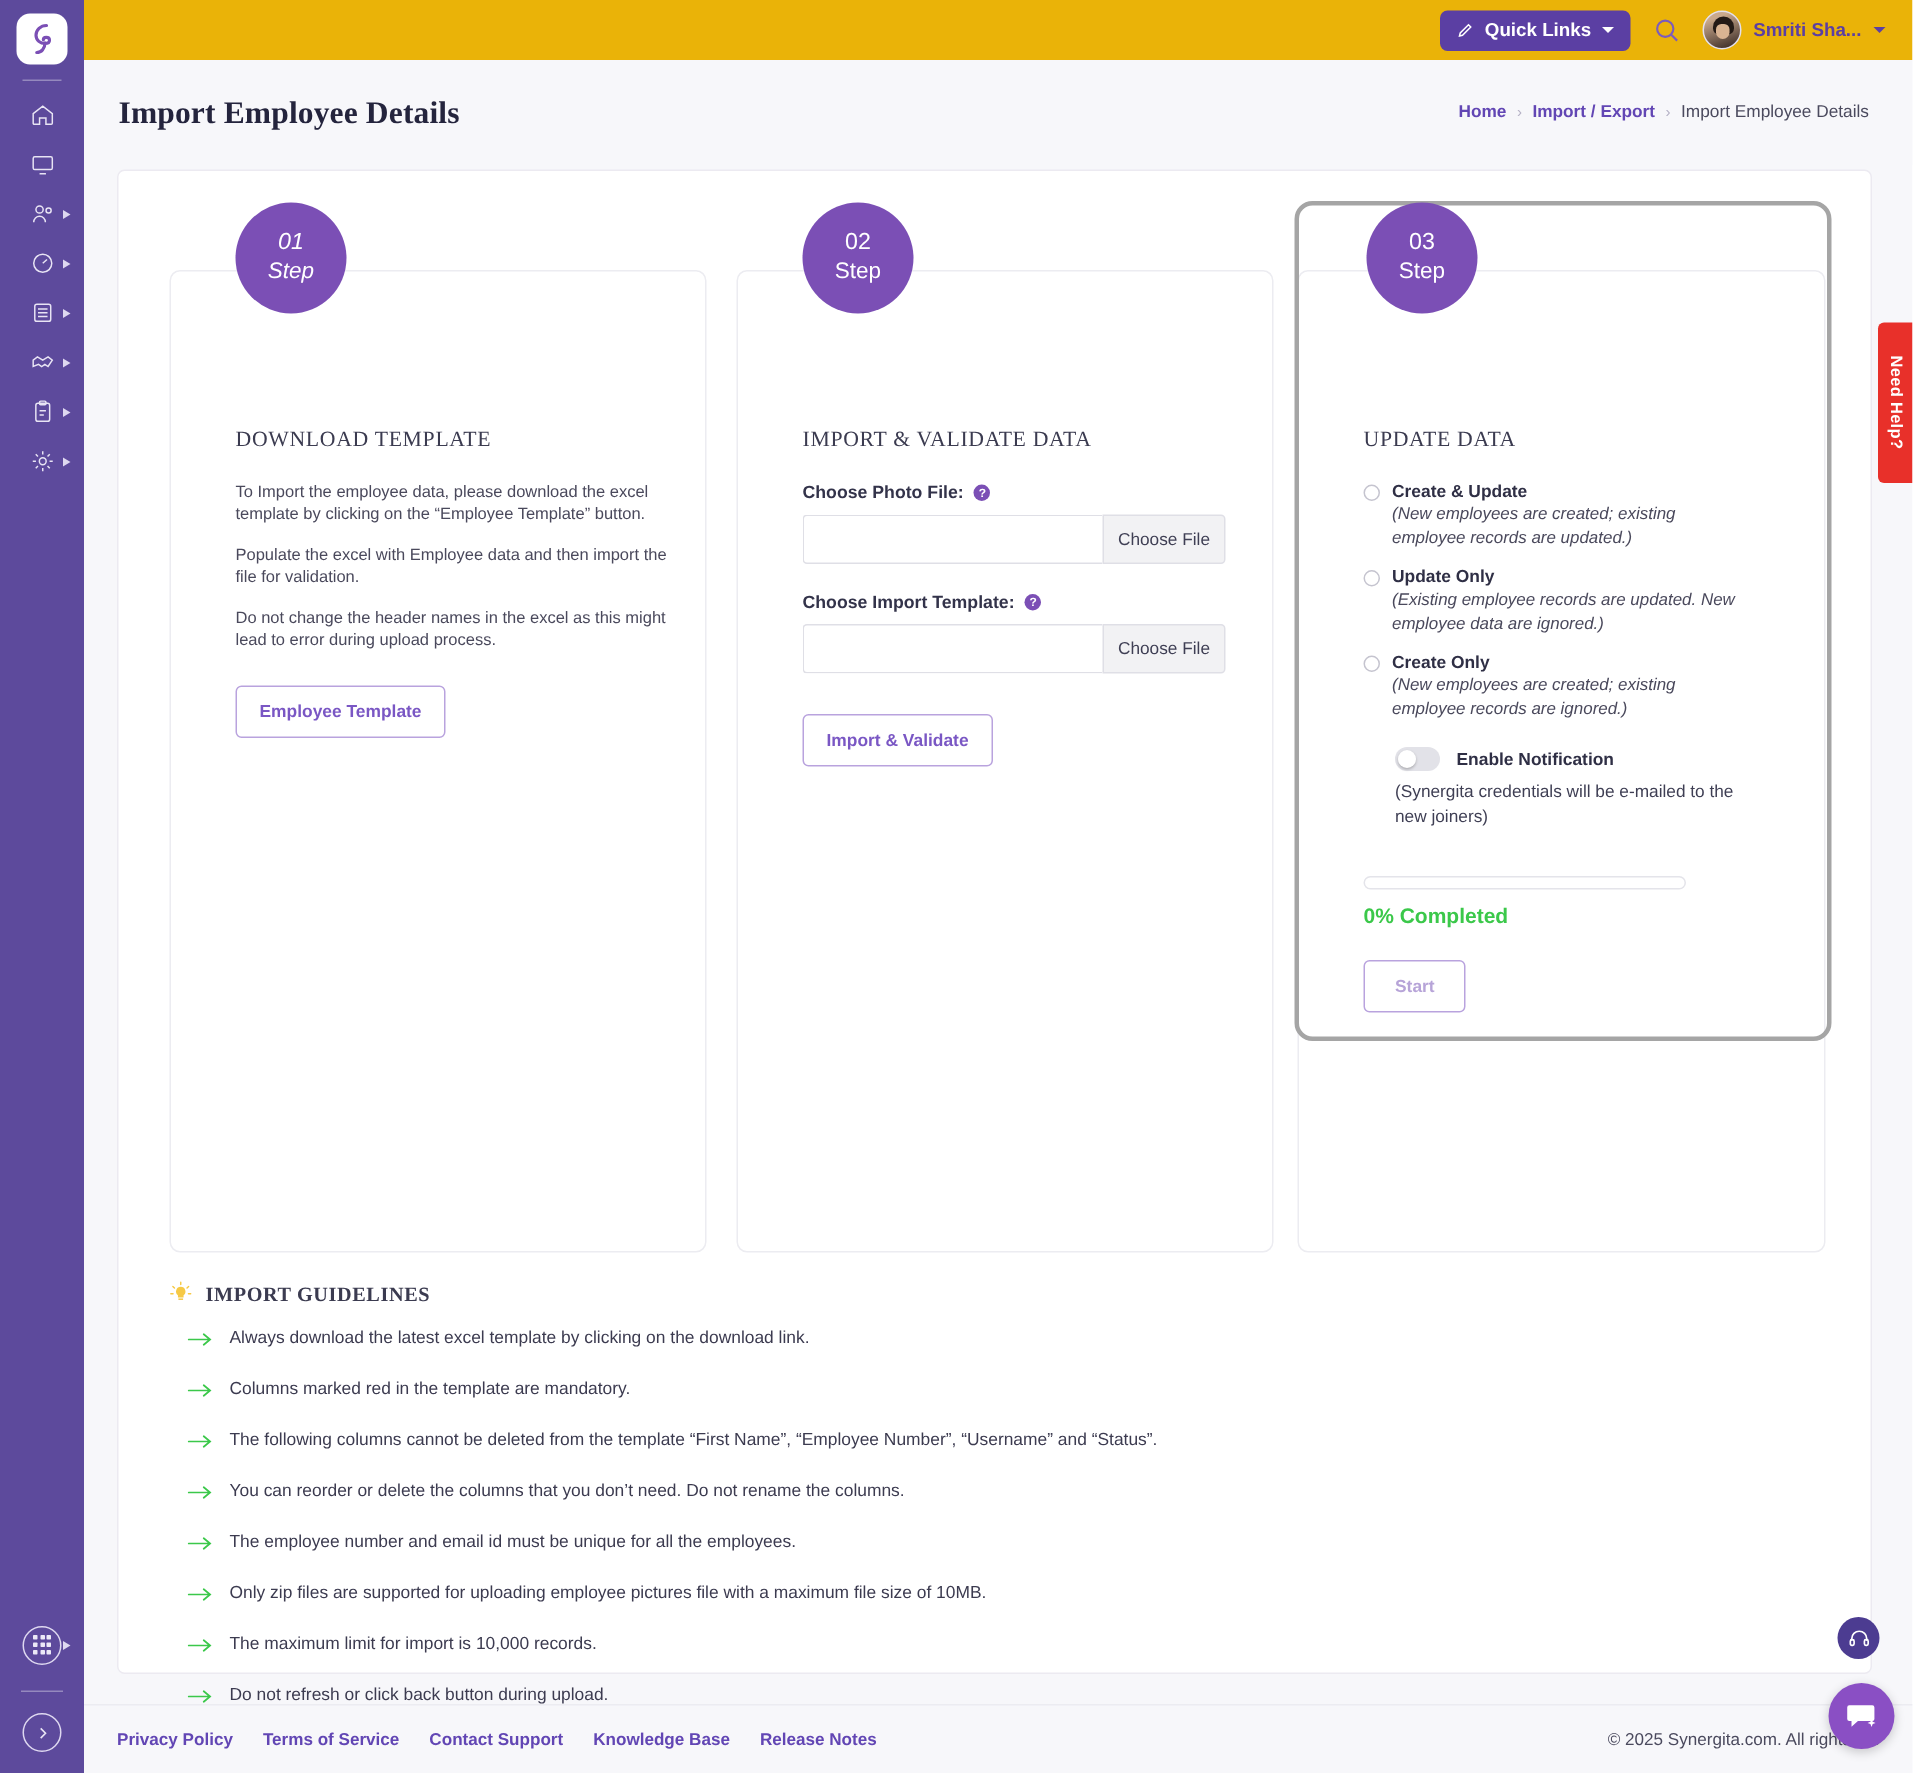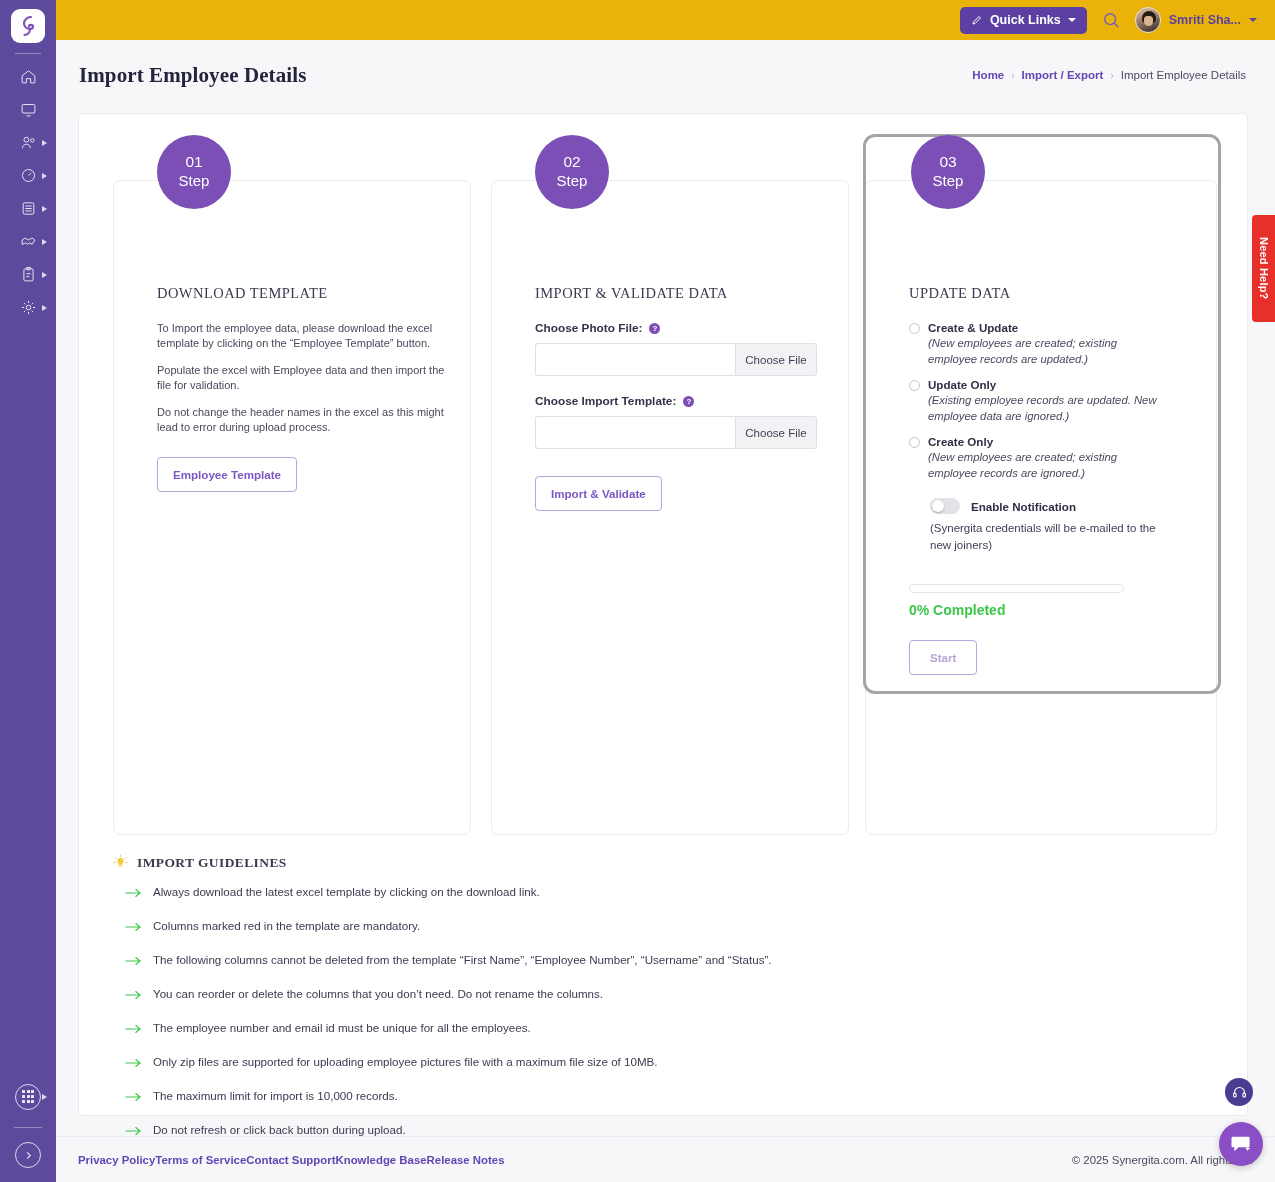--- a/index.html
+++ b/index.html
@@ -101,21 +101,21 @@
     border:3px solid #a5a5a5; border-radius:12px; pointer-events:none;
   }
 
   .step-badge {
     position:absolute; top:-46px; width:74px; height:74px; border-radius:50%;
     background:#7b4fb5; color:#fff; display:flex; flex-direction:column;
     align-items:center; justify-content:center; line-height:1.22; z-index:5;
   }
   .step-badge .num { font-size:15.5px; }
   .step-badge .lbl { font-size:15px; }
-  .c1 .step-badge { left:43px; }
+  .c1 .step-badge { left:43px;font-style:italic; }
   .c2 .step-badge { left:43px; }
   .c3 .step-badge { left:45px; }
 
   .card-title {
     position:absolute; left:43px; top:104px;
     font-family:"Liberation Serif", serif; font-size:14.5px; font-weight:normal;
     color:#3b3b50; letter-spacing:.45px;
   }
   .card-body { position:absolute; left:43px; top:140px; width:290px; }
   .card-body p { font-size:11px; color:#4a495c; line-height:1.4; margin-bottom:11px; }
@@ -177,21 +177,21 @@
   .arrow { width:17px; height:12px; margin-top:2px; flex:none;}
   .gl-text { font-size:11.6px; color:#3c3b50; }
 
   
   .footer {
     position:absolute; left:56px; top:1136px; width:1219px; height:46px;
     border-top:1px solid #ececf1; background:#f7f7fa;
     display:flex; align-items:center; justify-content:space-between;
     padding:0 22px 0 22px;
   }
-  .f-links { display:flex; }
+  .f-links { display:flex; gap:20px; }
   .f-links a { font-size:11.4px; color:#6246b4; font-weight:bold; text-decoration:none; cursor:pointer;}
   .f-copy { font-size:11.4px; color:#4b4a5e; }
 
   
   .need-help {
     position:absolute; right:0; top:215px; width:23px; height:107px;
     background:#e8302a; border-radius:4px 0 0 4px; color:#fff;
     display:flex; align-items:center; justify-content:center; cursor:pointer;
   }
   .need-help span {

